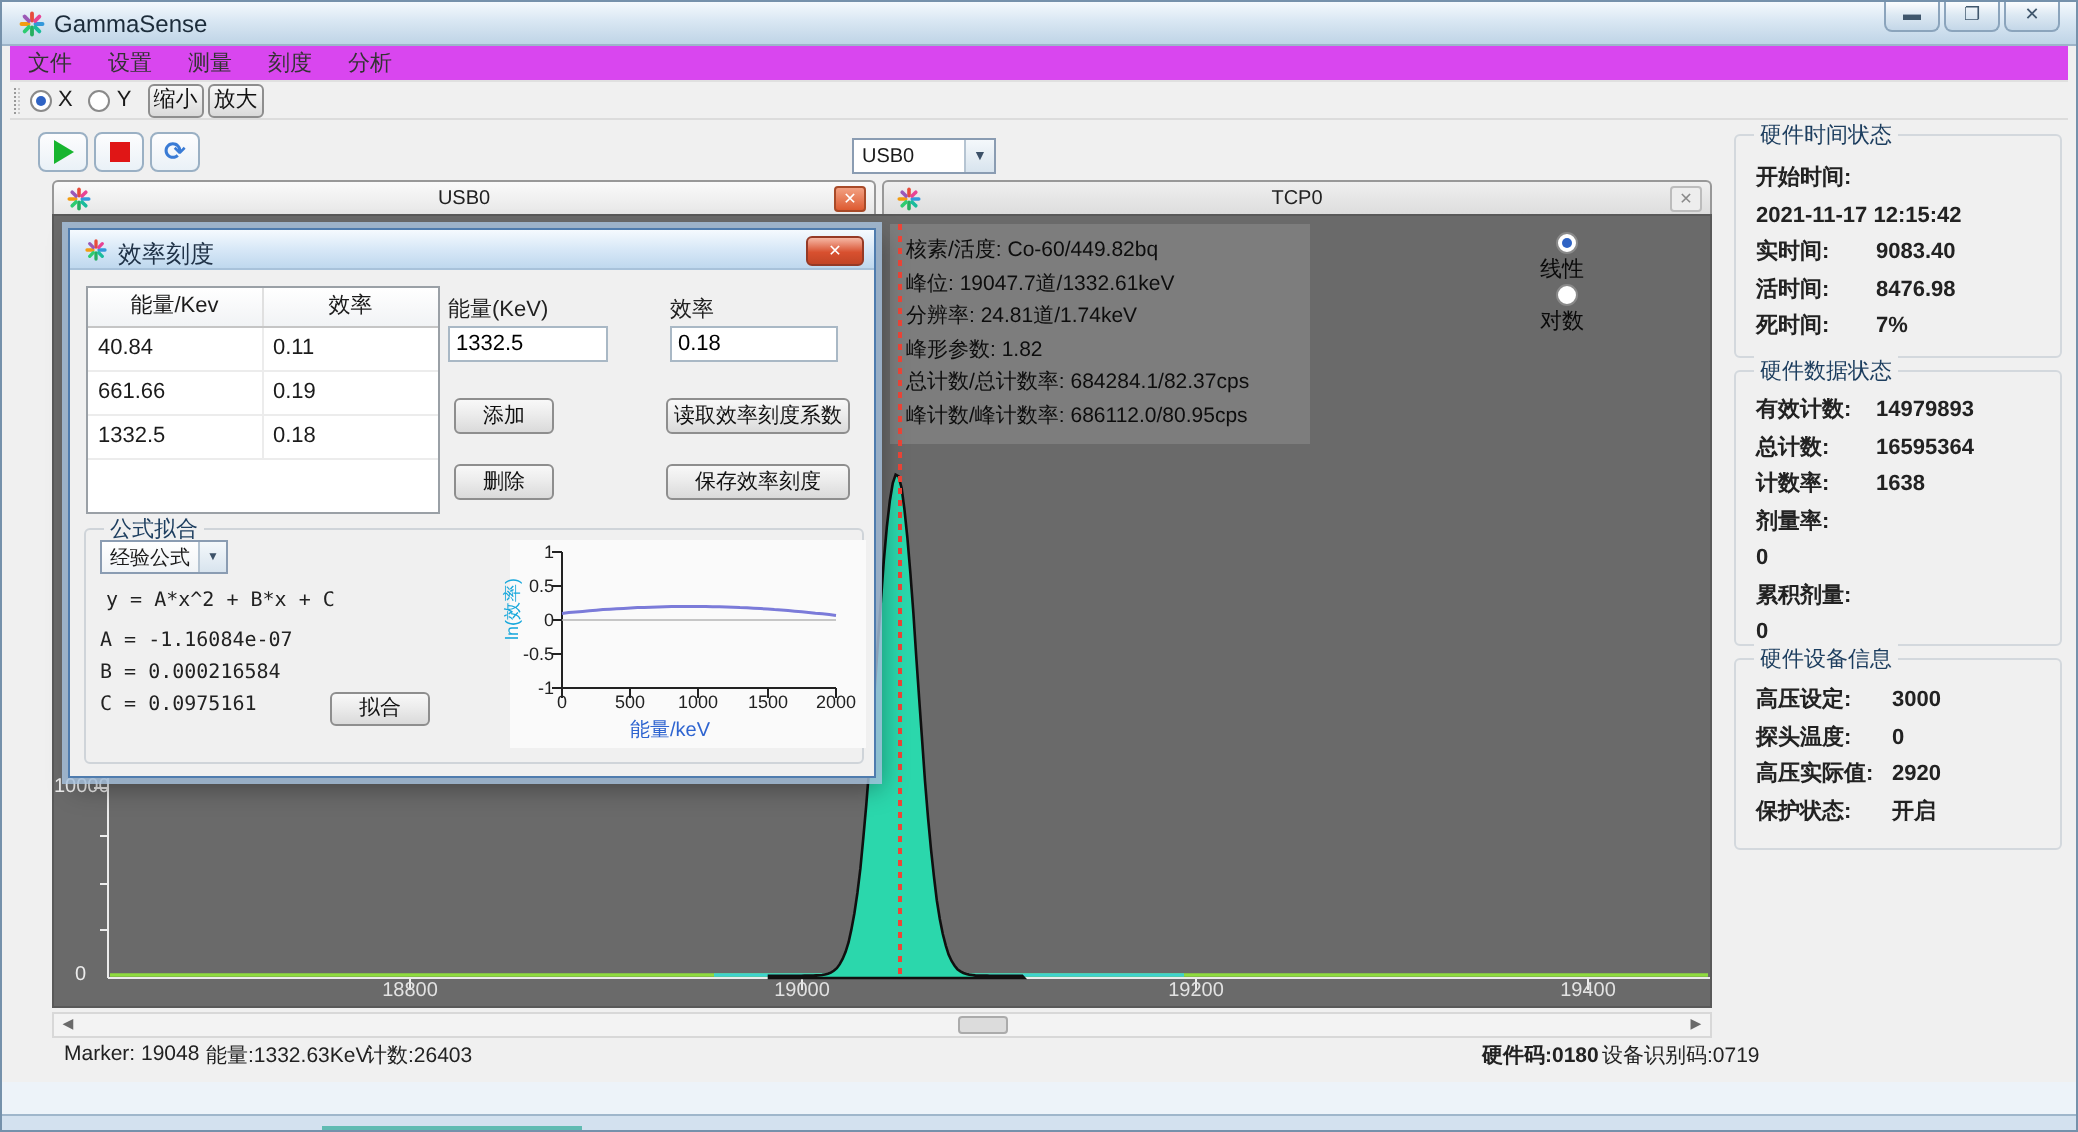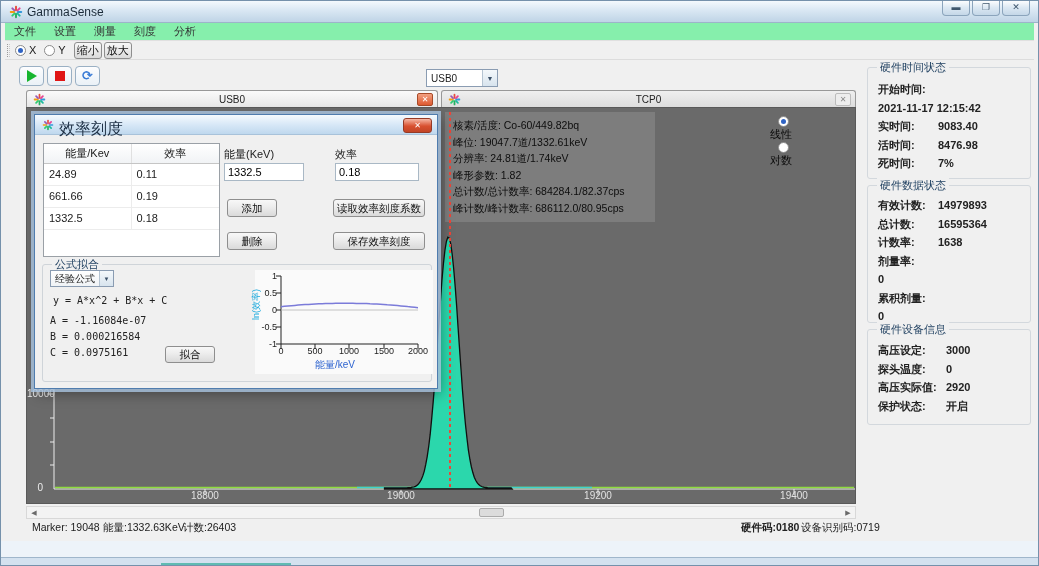--- a/index.html
+++ b/index.html
@@ -16,21 +16,21 @@
   .app-icon { position:absolute; width:14px; height:14px; }
   .winbtns { position:absolute; right:8px; top:0; display:flex; gap:2px; }
   .winbtn { width:28px; height:15px; border:1px solid #8ba4bc; border-top:none;
     border-radius:0 0 4px 4px; background:linear-gradient(#fcfdfe,#dde9f3 45%,#c4d7e8);
     font-size:9px; color:#40576d; text-align:center; line-height:13px; }
   .bottom-strip1 { position:absolute; left:0; right:0; top:540px; height:16px; background:#edf3f9; }
   .bottom-strip2 { position:absolute; left:0; right:0; top:556px; height:1px; background:#9fb6cb; }
   .bottom-strip3 { position:absolute; left:0; right:0; top:557px; bottom:0; background:#d3e1ef; }
   .taskbar-sliver { position:absolute; left:160px; width:130px; top:562px; height:4px; background:#43b2a2; opacity:.8; }
   
-  .menubar { position:absolute; left:4px; top:22px; right:4px; height:17px; background:#86efac; display:flex; align-items:center; }
+  .menubar { position:absolute; left:4px; top:22px; right:4px; height:17px; background:#d946ef; display:flex; align-items:center; }
   .menu-item { padding:1px 9px; color:#333; }
   .menubar-sep { position:absolute; left:4px; right:4px; top:39px; height:1px; background:#e0e0e0; }
   .toolbar { position:absolute; left:4px; top:40px; right:4px; height:18px; display:flex; align-items:center; }
   .grip { width:3px; height:13px; margin:0 5px 0 2px; border-left:1px dotted #9a9a9a; border-right:1px dotted #c9c9c9; }
   .radio { width:11px; height:11px; border:1px solid #8a8a8a; border-radius:50%; background:#fff; display:inline-block; position:relative; vertical-align:-2px; }
   .radio.checked:after { content:""; position:absolute; left:2px; top:2px; width:5px; height:5px; border-radius:50%; background:#2f63c4; }
   .rlabel { margin:0 8px 0 3px; }
   .btn { background:linear-gradient(#f8f8f8,#ececec 45%,#dadada); border:1px solid #8e8e8e;
     border-radius:3px; font-size:11px; color:#111; text-align:center; }
   .tb-btn { width:28px; height:17px; line-height:15px; margin-right:2px; }
@@ -66,21 +66,21 @@
     padding:5px 8px; color:#0d0d0d; font-size:10.5px; line-height:16.6px; white-space:nowrap; }
   .marker-line { position:absolute; top:4px; height:377px; width:2px;
     background:repeating-linear-gradient(to bottom,#ee4538 0 3px,transparent 3px 6px); }
   .scale-radios { position:absolute; left:740px; top:8px; display:flex; align-items:center; color:#0a0a0a;flex-direction:column; }
   
   .dialog { position:absolute; left:33px; top:113px; width:404px; height:275px; background:#f0f0f0;
     border:1px solid #4f7cae; box-shadow:0 0 0 3px rgba(170,198,226,0.8), 3px 5px 12px rgba(0,0,0,0.35); }
   .dlg-title { position:absolute; left:0; top:0; right:0; height:20px;
     background:linear-gradient(#f5fafe,#d8e8f7 50%,#bfd8ee); border-bottom:1px solid #a8c2da; }
   .dlg-title .app-icon { left:7px; top:4px; width:12px; height:12px; }
-  .dlg-title-text { position:absolute; left:24px; top:4px; font-size:16px; color:#203247; }
+  .dlg-title-text { position:absolute; left:24px; top:4px; font-size:12px; color:#203247; }
   .dlg-close { position:absolute; right:5px; top:3px; width:29px; height:15px; border:1px solid #953a26; border-radius:3px;
     background:linear-gradient(#f6b7a4,#d8502f 55%,#c24526); color:#fff; font-size:8px; text-align:center; line-height:13px; }
   .cal-table { position:absolute; left:8px; top:28px; width:177px; height:114px; background:#fff; border:1px solid #9aa0a6; }
   .cal-th { display:flex; height:20px; border-bottom:1px solid #c5c5c5; background:linear-gradient(#ffffff,#f1f3f5); }
   .cal-th div { width:50%; text-align:center; line-height:19px; border-right:1px solid #e0e0e0; font-size:11px; }
   .cal-th div:last-child { border-right:none; }
   .cal-row { display:flex; height:22px; border-bottom:1px solid #ececec; }
   .cal-row div { width:50%; padding:4px 0 0 5px; border-right:1px solid #ececec; font-size:11px; }
   .cal-row div:last-child { border-right:none; }
   .fld-label { position:absolute; font-size:11px; color:#222; }
@@ -266,21 +266,21 @@
       <span class="dlg-title-text">效率刻度</span>
       <div class="dlg-close">✕</div>
     </div>
 
     <div class="cal-table">
       <div class="cal-th">
         <div>能量/Kev</div>
         <div>效率</div>
       </div>
       <div class="cal-row">
-        <div>24.89</div>
+        <div>40.84</div>
         <div>0.11</div>
       </div>
       <div class="cal-row">
         <div>661.66</div>
         <div>0.19</div>
       </div>
       <div class="cal-row">
         <div>1332.5</div>
         <div>0.18</div>
       </div>

